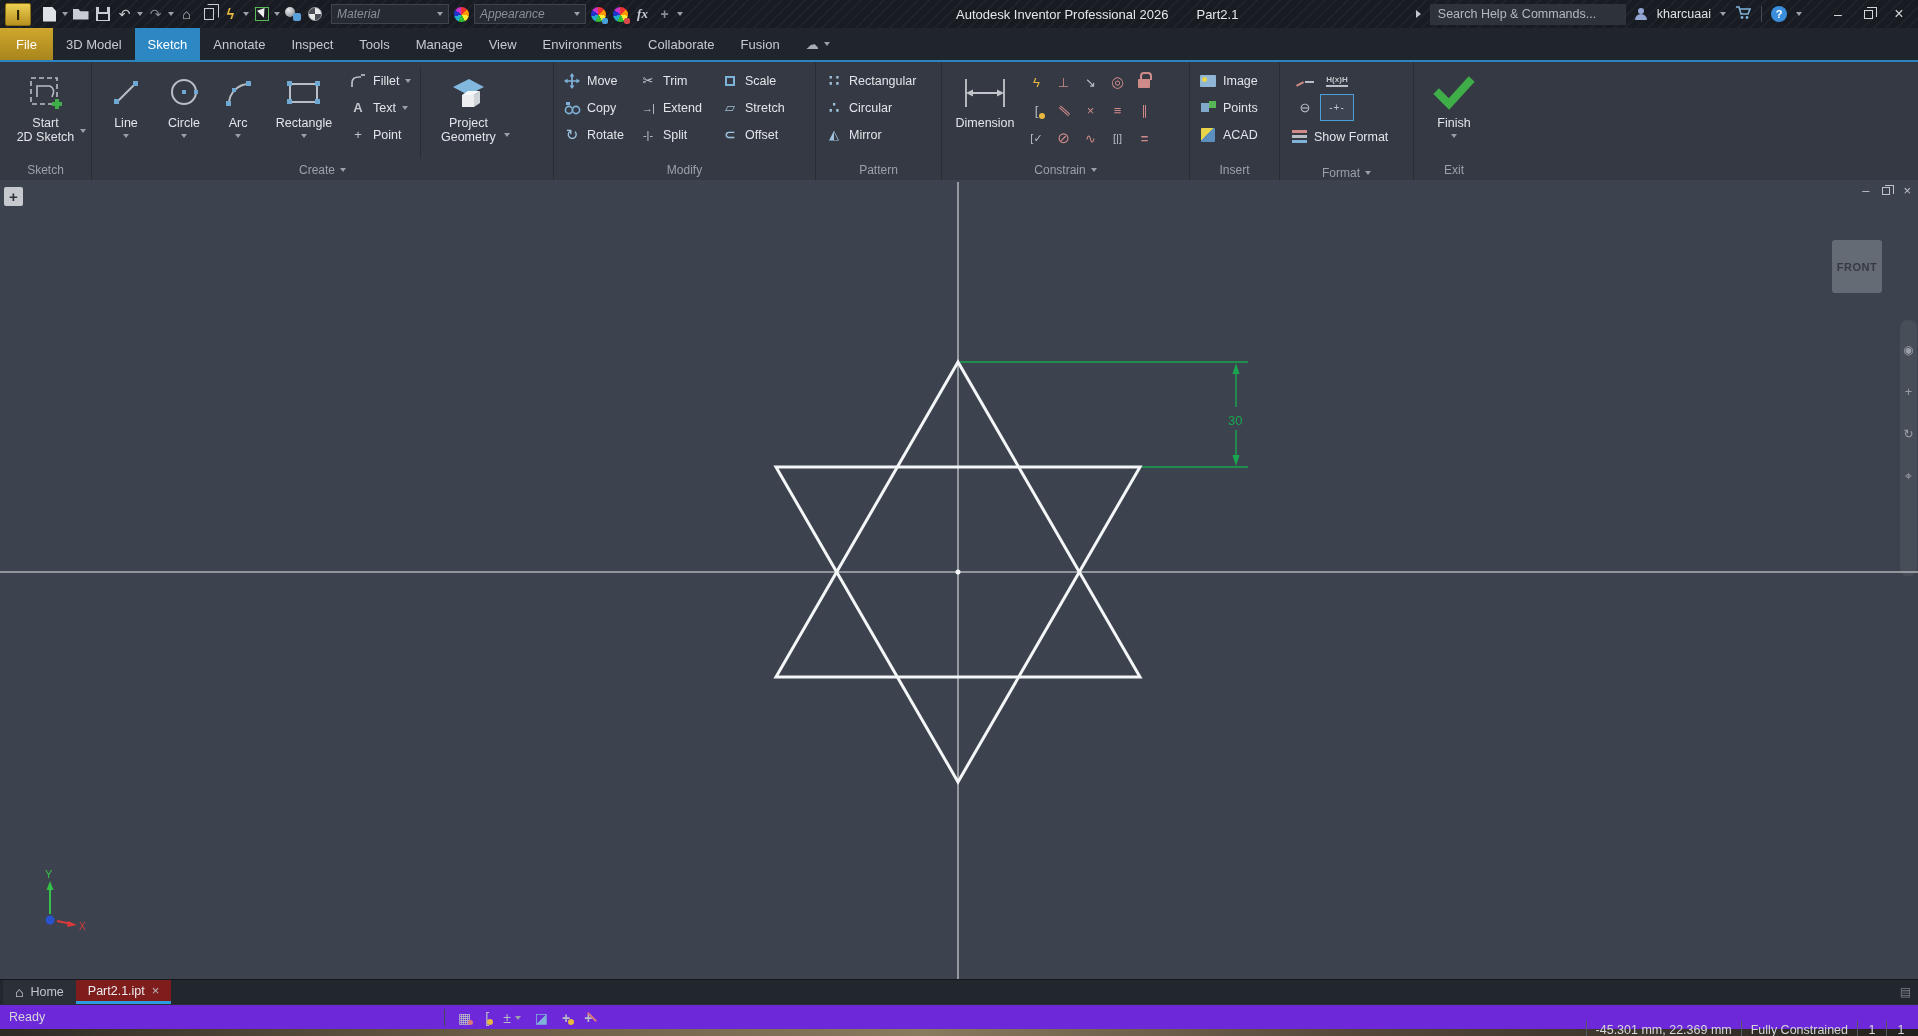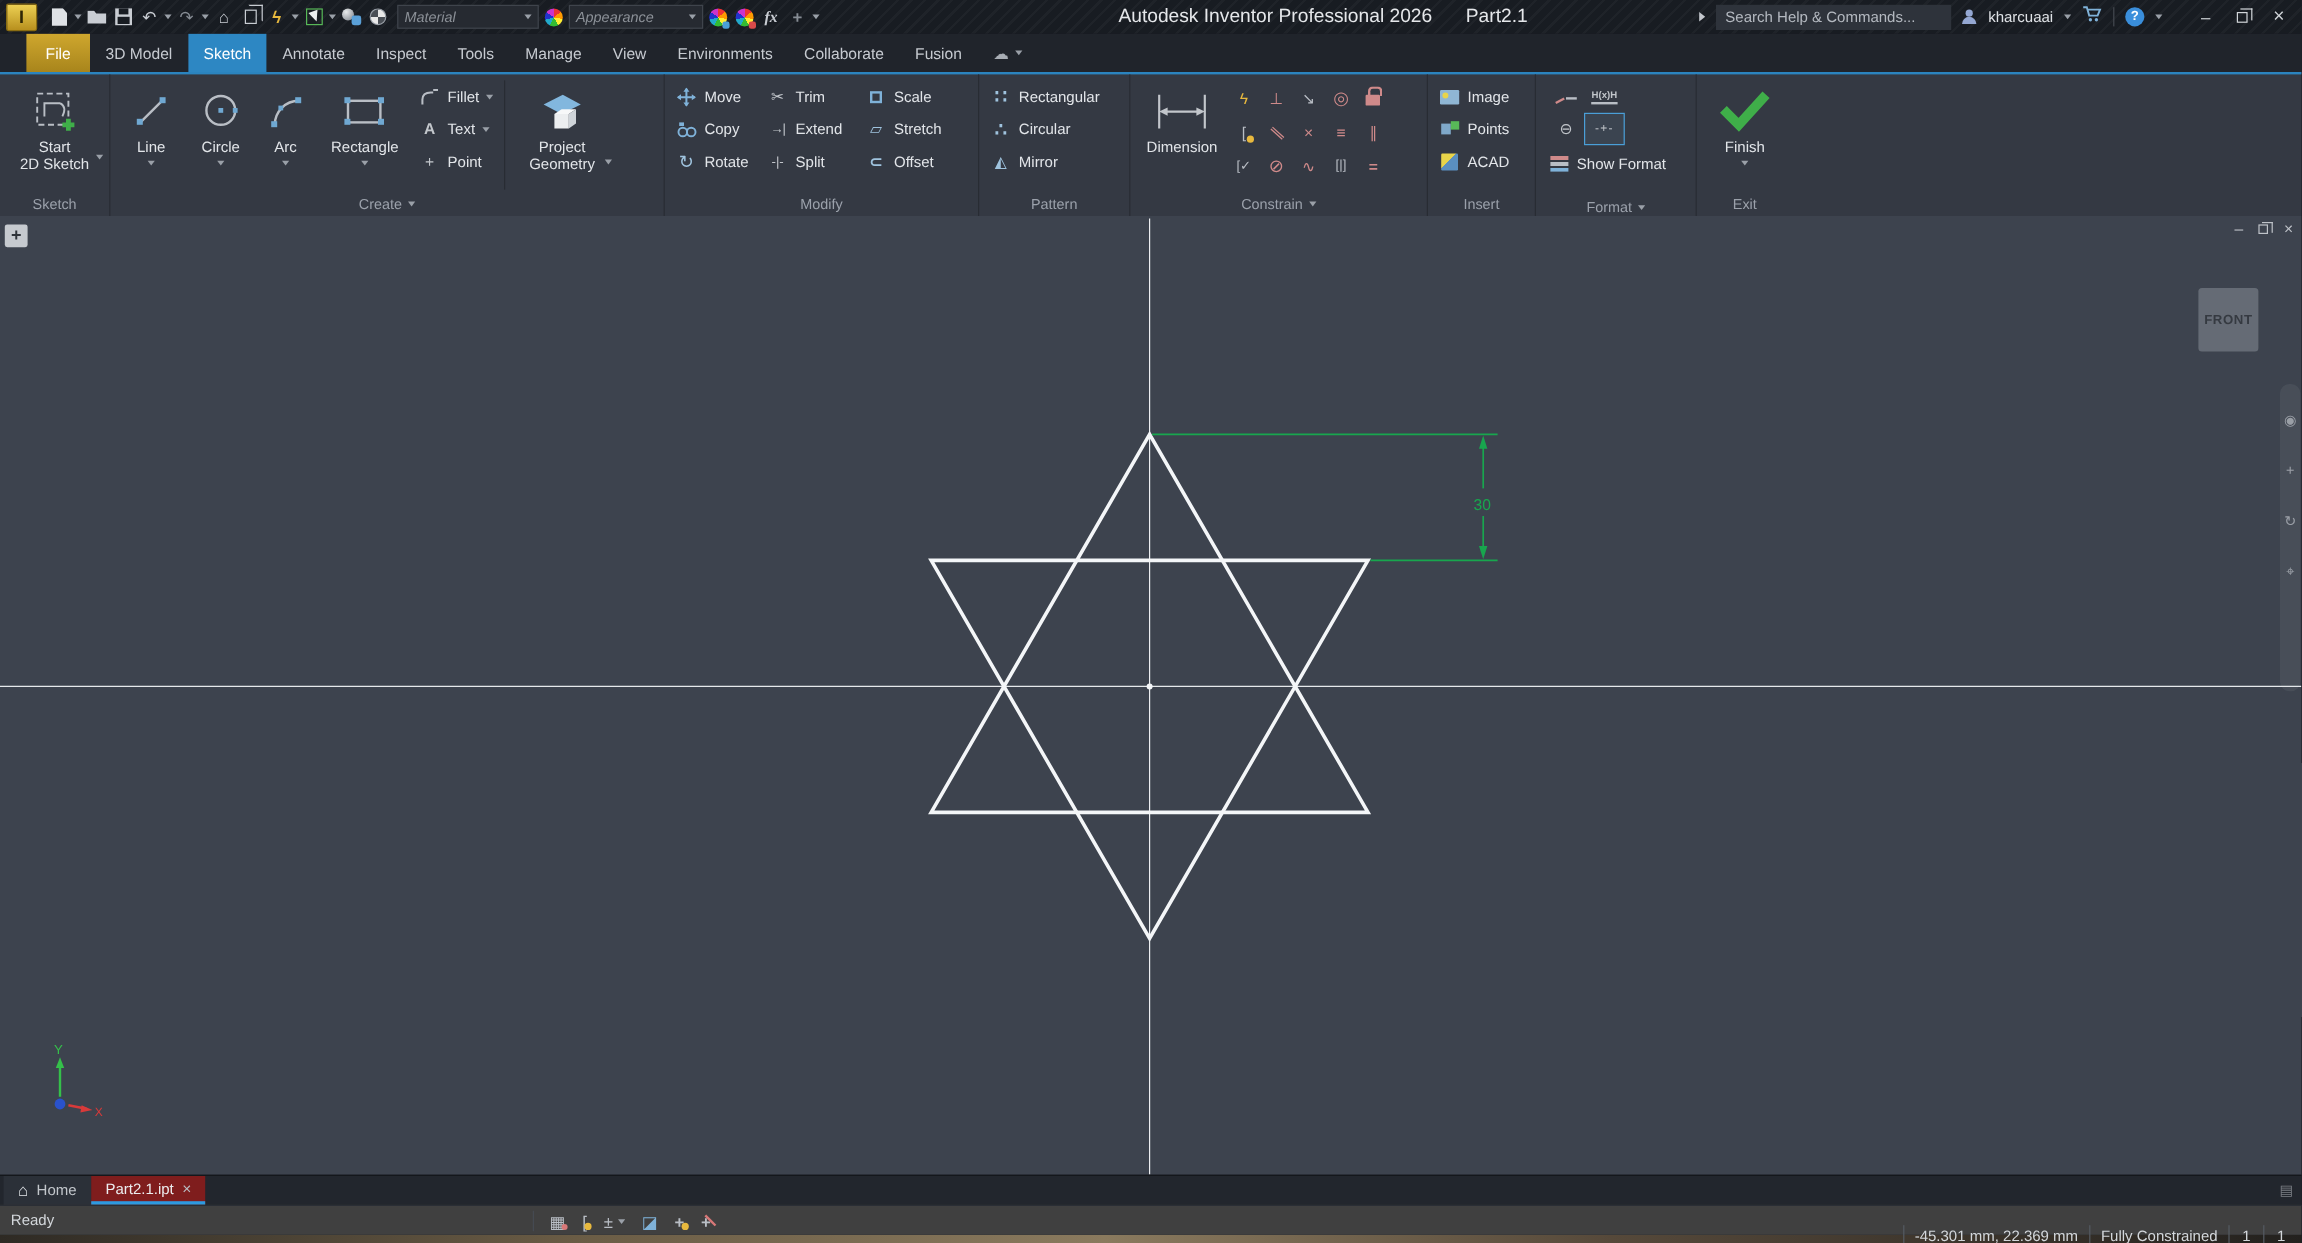--- a/index.html
+++ b/index.html
@@ -15,21 +15,21 @@
   .qi.gold { color: #e8b93e; font-weight: bold; }
   .caret { width: 0; height: 0; border-left: 3.5px solid transparent; border-right: 3.5px solid transparent; border-top: 4px solid #9aa0a8; display: inline-block; }
   .caret-r { width: 0; height: 0; border-top: 4.5px solid transparent; border-bottom: 4.5px solid transparent; border-left: 5px solid #c3c7cd; display: inline-block; }
   .field { height: 20px; background: #262a31; border: 1px solid #3f444c; color: #8b9097; font-style: italic; font-size: 12px; display: flex; align-items: center; padding: 0 5px; }
   .field .caret { margin-left: auto; }
   .wheel { width: 15px; height: 15px; border-radius: 50%; background: conic-gradient(#e33 0 14%, #f90 14% 28%, #fe3 28% 42%, #3b3 42% 57%, #2ac 57% 71%, #23c 71% 85%, #c3c 85%); position: relative; }
   .wheel.badge-b::after, .wheel.badge-r::after { content: ""; position: absolute; right: -2px; bottom: -2px; width: 6px; height: 6px; border-radius: 2px; }
   .wheel.badge-b::after { background: #4a9fd8; }
   .wheel.badge-r::after { background: #d84a4a; }
   .ico-fx { font-style: italic; font-weight: bold; font-size: 13px; font-family: "Liberation Serif", serif; }
-  .win-title { position: absolute; left: 932px; top: 0; height: 28px; display: flex; align-items: center; gap: 28px; color: #e5e7ea; font-size: 16px; white-space: nowrap; }
+  .win-title { position: absolute; left: 956px; top: 0; height: 28px; display: flex; align-items: center; gap: 28px; color: #e5e7ea; font-size: 13px; white-space: nowrap; }
   .tb-right { position: absolute; right: 0; top: 0; height: 28px; display: flex; align-items: center; gap: 9px; padding-right: 8px; }
   .search { width: 196px; height: 21px; background: #2e333b; border: none; outline: none; color: #c3c7cd; font-size: 12.5px; padding: 0 8px; font-family: "Liberation Sans", sans-serif; }
   .search::placeholder { color: #b4b9c0; opacity: 1; }
   .ico-user { width: 13px; height: 13px; position: relative; }
   .ico-user::before { content: ""; position: absolute; left: 3.5px; top: 0; width: 6px; height: 6px; border-radius: 50%; background: #94a7d2; }
   .ico-user::after { content: ""; position: absolute; left: 0.5px; top: 6.5px; width: 12px; height: 6px; border-radius: 6px 6px 0 0; background: #94a7d2; }
   .username { font-size: 12.5px; color: #dfe2e6; }
   .vsep { width: 1px; height: 16px; background: #454a52; }
   .ico-help { width: 16px; height: 16px; border-radius: 50%; background: #3a8edb; color: #fff; font-weight: bold; font-size: 11px; display: flex; align-items: center; justify-content: center; }
   .winbtn { font-size: 14px; color: #d2d6da; width: 22px; text-align: center; }
@@ -46,21 +46,21 @@
   .ico-select { width: 14px; height: 14px; border: 1.5px solid #58b858; position: relative; }
   .ico-select::after { content: ""; position: absolute; left: 3px; top: 1px; width: 0; height: 0; border: 4px solid transparent; border-top: 9px solid #eceef0; transform: rotate(-20deg); }
   .ico-spheres { width: 16px; height: 14px; position: relative; }
   .ico-spheres::before { content: ""; position: absolute; left: 0; top: 0; width: 10px; height: 10px; border-radius: 50%; background: radial-gradient(circle at 35% 30%, #e8eaec, #7a8088); }
   .ico-spheres::after { content: ""; position: absolute; right: 0; bottom: 0; width: 8px; height: 8px; border-radius: 2px; background: #5aa0d8; }
   .ico-ball { width: 14px; height: 14px; border-radius: 50%; border: 1px solid #9aa0a8; background: conic-gradient(#e8e8e8 0 25%, #4a4f56 25% 50%, #e8e8e8 50% 75%, #4a4f56 75%); }
 
   
   .tabrow { height: 32px; background: #20242b; display: flex; align-items: stretch; }
   .rtab { padding: 0 13px; display: flex; align-items: center; font-size: 13px; color: #c6cad0; }
-  .rtab.file { background: linear-gradient(180deg, #cfa72e, #a8851c); color: #fff; padding: 16px 16px; margin-left: 22px; }
+  .rtab.file { background: linear-gradient(180deg, #cfa72e, #a8851c); color: #fff; padding: 16px 16px; }
   .rtab.active { background: #2d87c3; color: #fff; }
   .rtab.cloud { gap: 5px; color: #a8adb4; }
 
   
   .ribbon { height: 120px; background: #343943; border-top: 2px solid #2b84bf; display: flex; }
   .panel { display: flex; flex-direction: column; border-right: 1px solid #282c33; }
   .pbody { flex: 1; display: flex; align-items: flex-start; padding: 3px 5px 0; }
   .plabel { height: 20px; display: flex; align-items: center; justify-content: center; gap: 5px; color: #9ba1ab; font-size: 12px; }
   .lgbtn { width: 58px; height: 94px; display: flex; flex-direction: column; align-items: center; padding-top: 5px; color: #e2e5e9; font-size: 12.5px; position: relative; }
   .lgbtn .iconbox { height: 46px; display: flex; align-items: center; justify-content: center; }
@@ -108,21 +108,21 @@
   
   .doctabs { height: 25px; background: #22262d; display: flex; align-items: stretch; position: relative; border-top: 1px solid #14171b; }
   .dtab { display: flex; align-items: center; gap: 7px; padding: 0 12px; font-size: 12.5px; }
   .dtab.home { background: #2b3038; color: #c2c6cb; margin-left: 3px; }
   .dtab.part { background: #7f1d1d; color: #ecedef; border-bottom: 3px solid #2e9ae0; }
   .dtab .x { color: #b9bdc3; font-size: 13px; }
   .dtab .hico { font-size: 14px; color: #e2e5e9; }
   .tab-list-ico { position: absolute; right: 7px; top: 5px; color: rgba(210,214,220,.5); font-size: 12px; }
 
   
-  .statusbar { height: 25px; background: #404040; border-top: 1px solid #2a2e35; position: relative; color: #d3d7db; font-size: 12.5px; display: flex; align-items: center; }
+  .statusbar { height: 25px; background: #6d28d9; border-top: 1px solid #2a2e35; position: relative; color: #d3d7db; font-size: 12.5px; display: flex; align-items: center; }
   .sb-ready { margin-left: 9px; }
   .sb-sep { position: absolute; left: 444px; top: 4px; width: 1px; height: 17px; background: #454a52; }
   .sb-icons { position: absolute; left: 458px; top: 0; height: 25px; display: flex; align-items: center; gap: 14px; }
   .sbi { position: relative; font-size: 14px; color: #b9bec5; display: flex; align-items: center; }
   .sbi.dot-r::after { content: ""; position: absolute; right: -2px; bottom: 1px; width: 5px; height: 5px; border-radius: 50%; background: #d87878; }
   .sbi.dot-y::after { content: ""; position: absolute; right: -4px; bottom: 1px; width: 6px; height: 6px; border-radius: 50%; background: #e8b93e; }
   .sbi.blue { color: #7fb2d9; }
   .sbi.slash::after { content: ""; position: absolute; left: 2px; top: 6px; width: 12px; height: 2px; background: #d87878; transform: rotate(45deg); }
   .sb-right { position: absolute; right: 3px; top: 0; height: 25px; display: flex; align-items: center; margin-top: 12px; }
   .sb-right .vsep2 { width: 1px; height: 17px; background: #555b63; }

